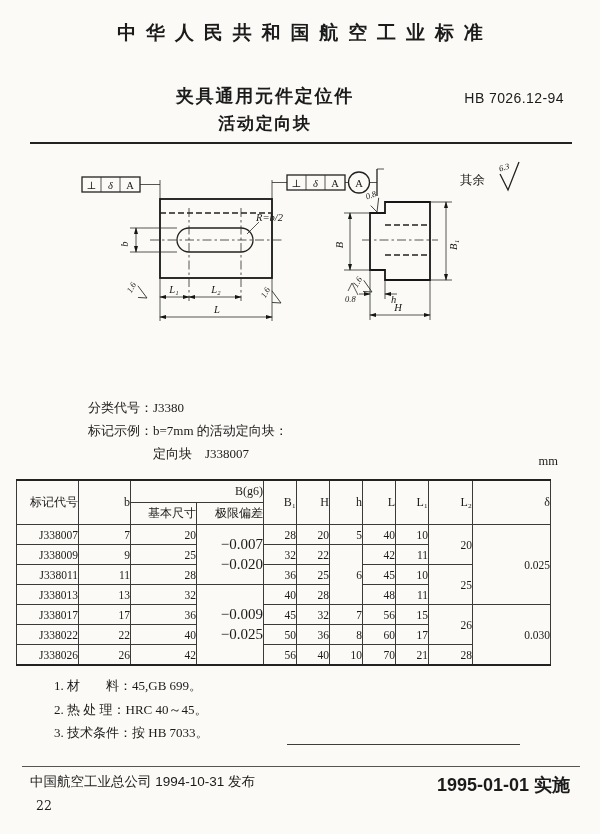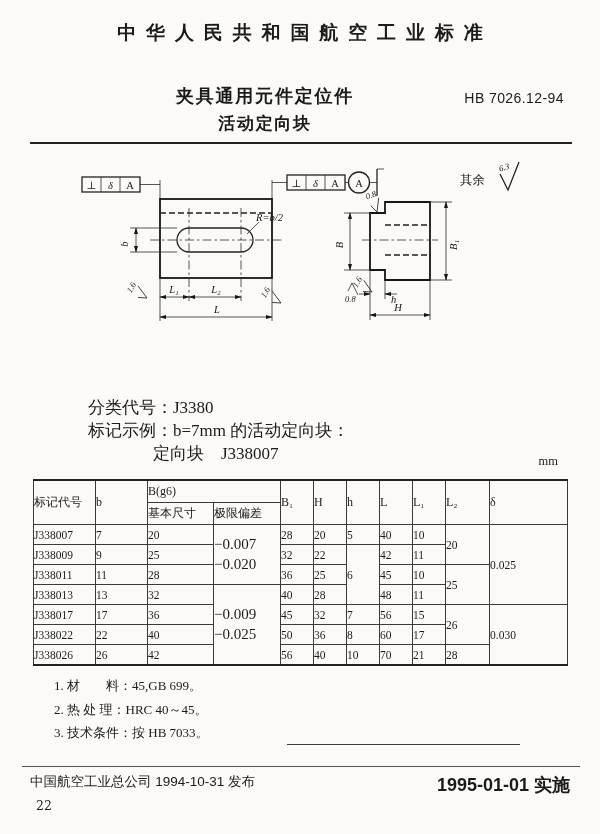--- a/index.html
+++ b/index.html
@@ -16,27 +16,27 @@
   .title-block{position:absolute; top:84px; left:70px; width:390px; text-align:center;}
   .title-line1{font-family:"Liberation Sans","DejaVu Sans",sans-serif; font-weight:bold; font-size:18px; letter-spacing:0.10em;}
   .title-line2{font-family:"Liberation Sans","DejaVu Sans",sans-serif; font-weight:bold; font-size:17px; letter-spacing:0.10em; margin-top:4px;}
   .std-number{
     position:absolute; top:90px; right:36px;
     font-family:"Liberation Sans","DejaVu Sans",sans-serif;
     font-weight:normal; font-size:14px; letter-spacing:0.03em;
   }
   .rule-top{position:absolute; top:142px; left:30px; right:28px; border-top:2px solid #222;}
   .drawing{position:absolute; top:150px; left:0;}
-  .info-block{position:absolute; top:396px; left:88px; font-size:17px; line-height:23px;}
+  .info-block{position:absolute; top:396px; left:88px; font-size:13px; line-height:23px;}
   .info-indent{padding-left:65px;}
   .unit-label{position:absolute; top:454px; right:42px; font-size:12.5px;}
   table.spec{
-    position:absolute; top:479px; left:33px; width:534px;
+    position:absolute; top:479px; left:16px; width:534px;
     border-collapse:collapse; table-layout:fixed;
-    font-size:11.5px; text-align:left;
+    font-size:11.5px; text-align:right;
     border-top:2.5px solid #222; border-bottom:2.5px solid #222;border-radius:17px;
   }
   table.spec th, table.spec td{
     border:1px solid #3a3a3a; font-weight:normal; padding:0; height:19px;
   }
   table.spec thead th{height:21px; font-size:12px;}
   td.dev{white-space:pre-line; line-height:1.3; font-size:15px;}
   .notes{position:absolute; top:674px; left:54px; font-size:13px; line-height:23.5px;}
   .sig-line{position:absolute; top:744px; left:287px; width:233px; border-top:1.5px solid #3d3d3d;}
   .footer-rule{position:absolute; top:766px; left:22px; right:20px; border-top:1.2px solid #555;}

